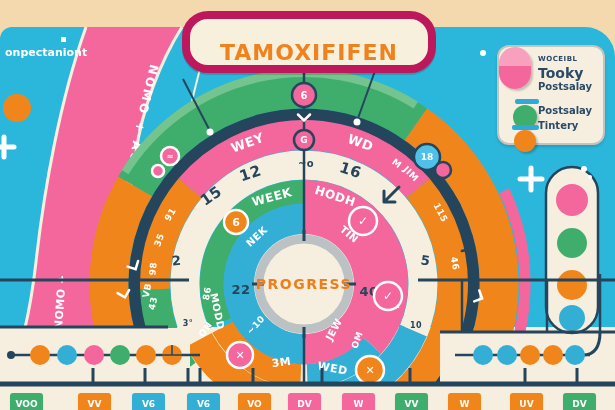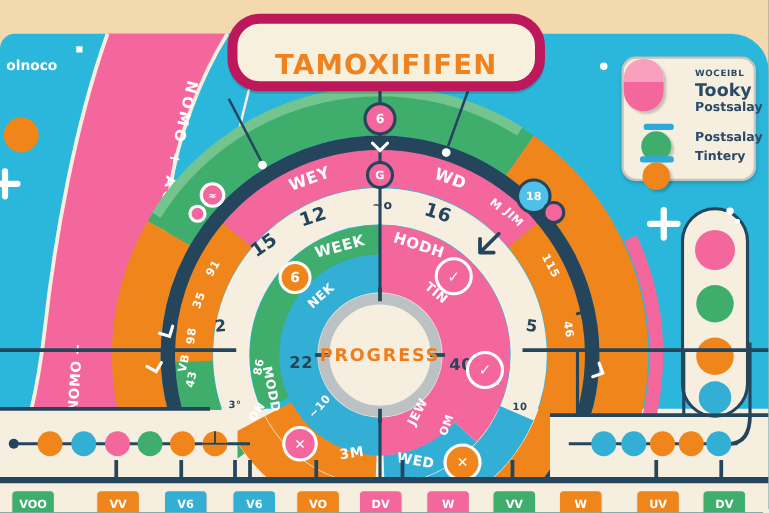--- a/index.html
+++ b/index.html
@@ -10,21 +10,21 @@
            border-top-right-radius:30px;border-top-left-radius:12px;}
   #scene{left:0;top:0;width:615px;height:410px;}
   #banner{left:182px;top:11px;width:238px;height:46px;background:#F7F0DD;
           border:8px solid #be185d;border-radius:26px;display:flex;
           align-items:flex-end;justify-content:center;box-shadow:0 2px 0 rgba(0,0,0,.15);}
   #banner span{color:#F0821E;font-weight:bold;font-size:22px;letter-spacing:1px;}
   #note{left:5px;top:45px;color:#fff;font-weight:bold;font-size:11px;line-height:15px;}
   #legend-card{left:497px;top:45px;width:104px;height:96px;background:#F6EFE0;
                border:2px solid rgba(40,70,90,.25);border-radius:12px;
                box-shadow:0 2px 3px rgba(0,0,0,.15);}
-  .legend-text{position:absolute;left:39px;color:#2B4A66;font-weight:bold;white-space:nowrap;margin-left:18px;}
+  .legend-text{position:absolute;left:39px;color:#2B4A66;font-weight:bold;white-space:nowrap;}
   #legend-header{top:8px;font-size:7px;letter-spacing:.5px;}
   .pill{position:absolute;border-radius:50%;box-shadow:2px 2px 2px rgba(0,0,0,.2);}
   #pill-capsule{left:12px;top:7px;width:32px;height:42px;border-radius:16px;
                 background:linear-gradient(#F9A0BE 45%,#F4679D 45%);
                 box-shadow:2px 2px 2px rgba(0,0,0,.2);}
   .divider{position:absolute;background:#2FA9D8;height:5px;border-radius:2px;}
   #strip{left:0;top:0;width:615px;height:292px;pointer-events:none;}
   .chip{position:absolute;top:393px;width:33px;height:22px;border-radius:3px;
         display:flex;align-items:center;justify-content:center;
         color:#fff;font-size:9px;font-weight:bold;box-shadow:0 1px 1px rgba(0,0,0,.2);}
@@ -227,21 +227,21 @@
     <circle cx="590" cy="177" r="2" fill="#fff"></circle>
     <circle cx="483" cy="53" r="3" fill="#fff"></circle>
     <rect x="61" y="37" width="5" height="5" fill="#fff"></rect>
   </svg>
 
   <div id="banner" class="abs">
     <span>TAMOXIFIFEN</span>
   </div>
 
   <div id="note" class="abs">
-    <div>olnoco</div>
+    <div>onpectaniont</div>
   </div>
 
   <div id="legend-card" class="abs">
     <div id="pill-capsule"></div>
     <div class="divider" style="left:16px;top:52px;width:24px;"></div>
     <div class="pill" style="left:14px;top:58px;width:24px;height:24px;background:#3FAE6C;"></div>
     <div class="divider" style="left:13px;top:78px;width:27px;"></div>
     <div class="pill" style="left:15px;top:83px;width:22px;height:22px;background:#F0861B;"></div>
     <div class="legend-text" id="legend-header">WOCEIBL</div>
     <div class="legend-text" style="top:18px;font-size:14px;">Tooky</div>

